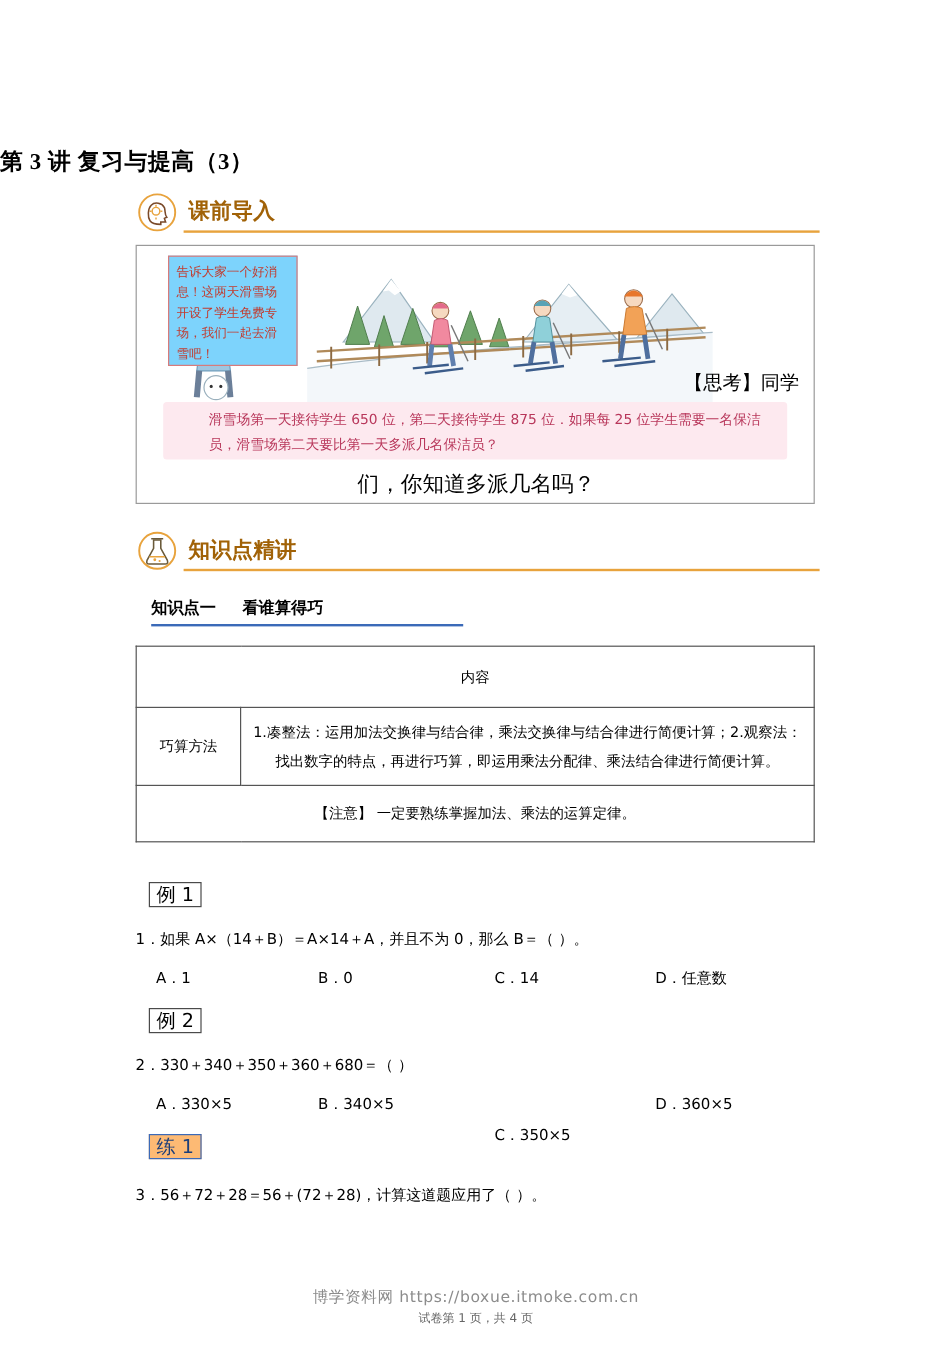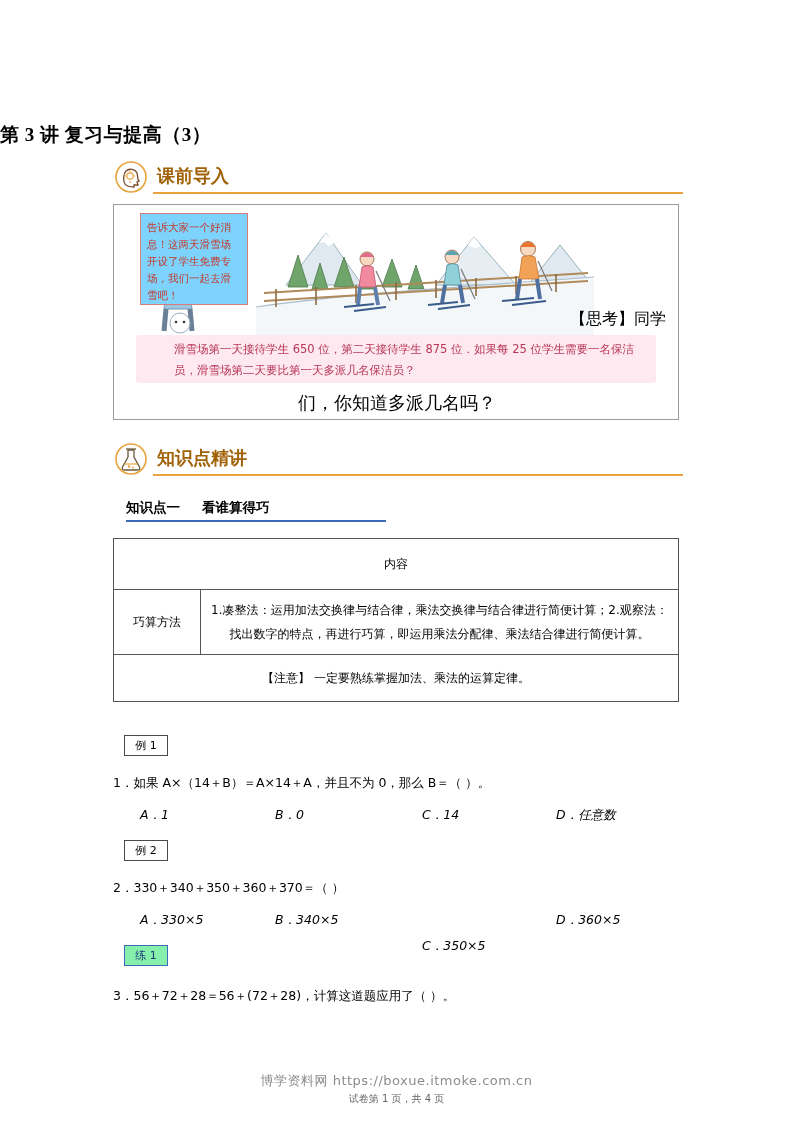--- a/index.html
+++ b/index.html
@@ -194,44 +194,43 @@
   }
 
   
   .tag {
     position: absolute;
     left: 124px;
     width: 44px;
     height: 21px;
     border: 1px solid #4a4a4a;
     box-sizing: border-box;
-    font-size: 11px;
+    font-size: 16px;
     font-family: "DejaVu Sans", sans-serif;
     text-align: center;
     line-height: 19px;
   }
   .tag.blue {
     border-color: #3b6ab8;
     color: #1c3f7a;
-    background: #86efac;
+    background: #fdba74;
   }
   .qline {
     position: absolute;
     left: 113px;
     width: 570px;
     font-size: 12.5px;
     font-family: "DejaVu Sans", sans-serif;
   }
   .opts {
     position: absolute;
-    left: 130px;
+    left: 120px;
     width: 580px;
     font-size: 12.5px;
     font-family: "DejaVu Sans", sans-serif;
-    font-style: italic;
   }
   .opts span {
     position: absolute;
     top: 0;
     white-space: nowrap;
   }
 
   
   .wm {
     position: absolute;
@@ -397,21 +396,21 @@
   <div class="tag" style="top:735px;">例 1</div>
   <div class="qline" style="top:775px;">1．如果 A×（14＋B）＝A×14＋A，并且不为 0，那么 B＝（    ）。</div>
   <div class="opts" style="top:807px; height:18px;">
     <span style="left:10px;">A．1</span>
     <span style="left:145px;">B．0</span>
     <span style="left:292px;">C．14</span>
     <span style="left:426px;">D．任意数</span>
   </div>
 
   <div class="tag" style="top:840px;">例 2</div>
-  <div class="qline" style="top:880px;">2．330＋340＋350＋360＋370＝（      ）</div>
+  <div class="qline" style="top:880px;">2．330＋340＋350＋360＋680＝（      ）</div>
   <div class="opts" style="top:912px; height:18px;">
     <span style="left:10px;">A．330×5</span>
     <span style="left:145px;">B．340×5</span>
     <span style="left:292px;margin-top:26px;">C．350×5</span>
     <span style="left:426px;">D．360×5</span>
   </div>
 
   <div class="tag blue" style="top:945px;">练 1</div>
   <div class="qline" style="top:988px;">3．56＋72＋28＝56＋(72＋28)，计算这道题应用了（    ）。</div>
 

